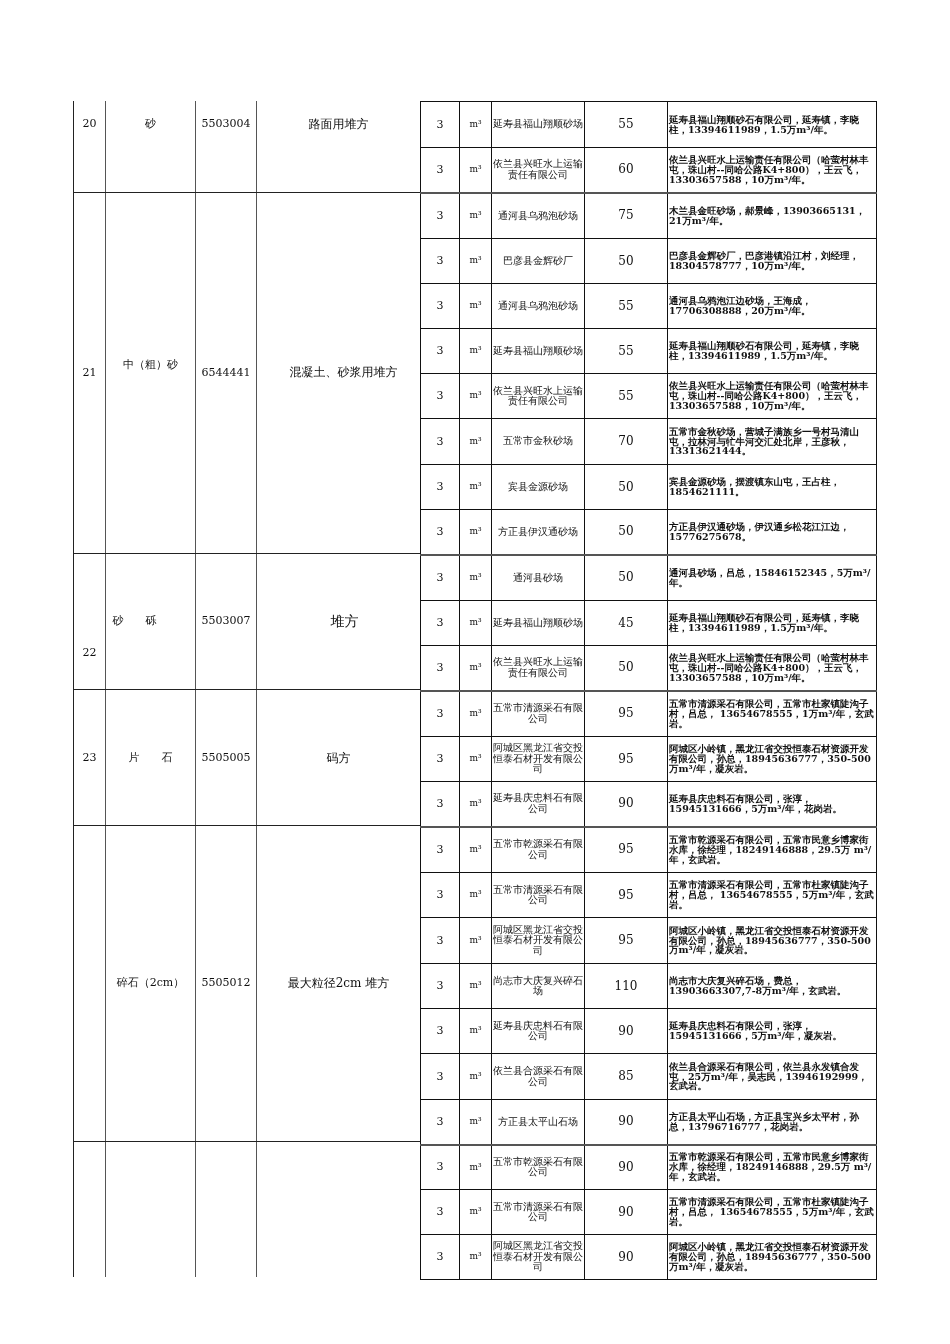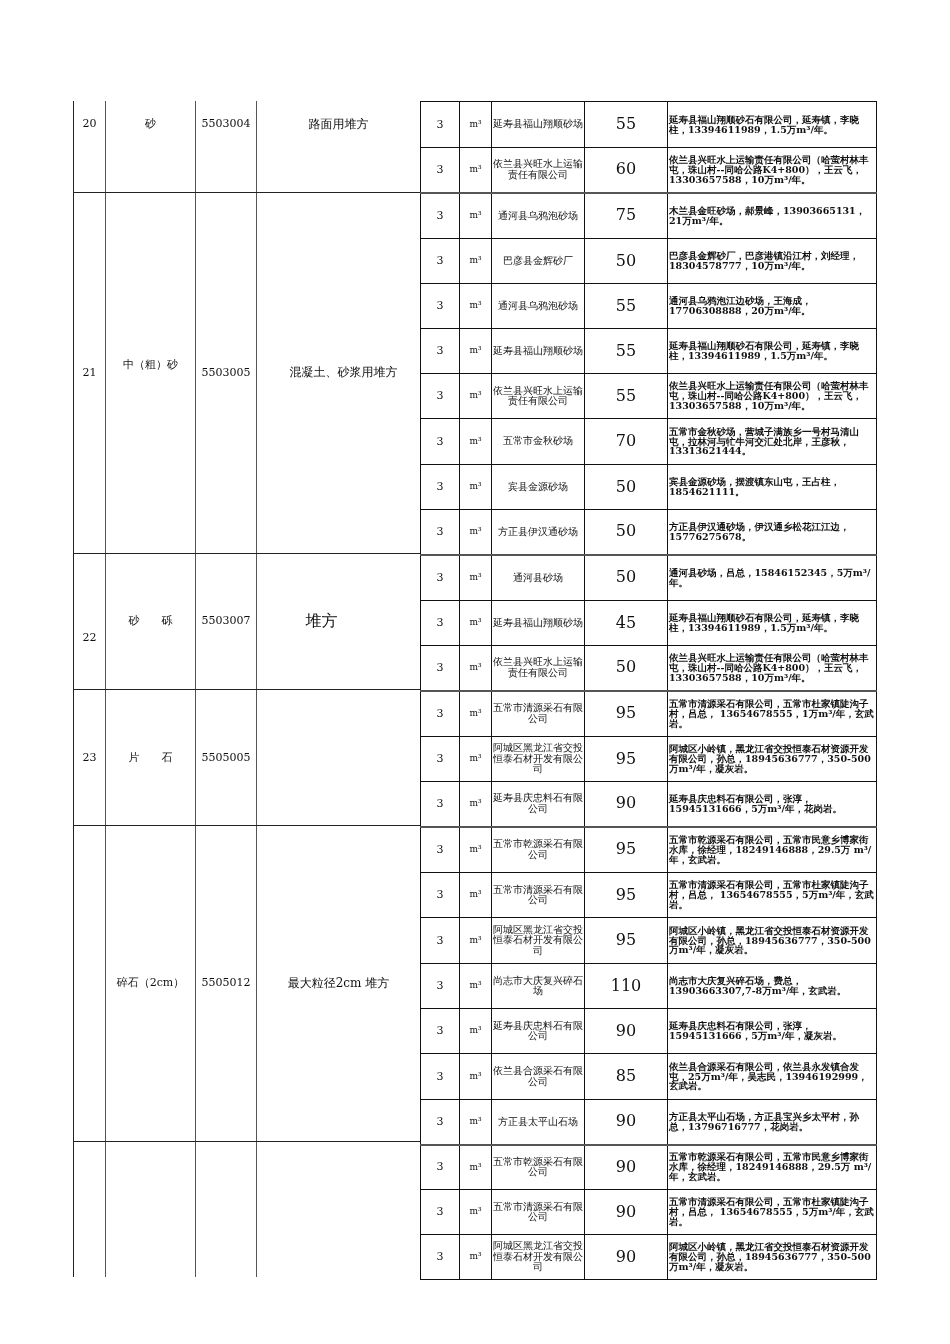--- a/index.html
+++ b/index.html
@@ -5,21 +5,21 @@
   html, body { margin: 0; padding: 0; background: #ffffff; }
   body { width: 950px; height: 1344px; position: relative; font-family: "DejaVu Serif", "Liberation Serif", serif; color: #111; overflow: hidden; }
   .sheet { position: absolute; left: 0; top: 0; width: 950px; height: 1344px; }
   .vline { position: absolute; width: 1px; background: #555; }
   .hline { position: absolute; height: 1px; background: #222; }
   .cell { position: absolute; display: flex; align-items: center; justify-content: center; text-align: center; box-sizing: border-box; font-size: 11px; line-height: 1.2; }
   .rt { position: absolute; left: 420px; width: 456px; border-collapse: collapse; table-layout: fixed; }
   .rt td { border: 1px solid #111; padding: 0; font-size: 10px; line-height: 1.05; text-align: center; vertical-align: middle; overflow: hidden; }
   .rt td.qty { font-size: 11px; }
   .rt td.unit { font-size: 9px; }
-  .rt td.price { font-size: 16px; }
+  .rt td.price { font-size: 12px; }
   .rt td.supplier { font-size: 10px; padding: 0 1px; }
   .rt td.note { text-align: left; font-size: 9.5px; padding: 0 1px; letter-spacing: 0; font-weight: bold; }
 </style>
 </head>
 <body>
 
 <div class="sheet">
 
   <div class="vline" style="left:73px; top:101px; height:1176px; background:#222;"></div>
   <div class="vline" style="left:105px; top:101px; height:1176px;"></div>
@@ -32,31 +32,32 @@
   <div class="hline" style="left:73px; top:825px; width:347px;"></div>
   <div class="hline" style="left:73px; top:1141px; width:347px;"></div>
 
   <div class="cell" style="left:74px; top:101px; width:31px; height:46px;">20</div>
   <div class="cell" style="left:106px; top:101px; width:89px; height:46px;">砂</div>
   <div class="cell" style="left:196px; top:101px; width:60px; height:46px;">5503004</div>
   <div class="cell" style="left:257px; top:101px; width:163px; height:46px; font-size:12px;">路面用堆方</div>
 
   <div class="cell" style="left:74px; top:192px; width:31px; height:361px;">21</div>
   <div class="cell" style="left:106px; top:184px; width:89px; height:361px;">中（粗）砂</div>
-  <div class="cell" style="left:196px; top:192px; width:60px; height:361px;">5503005</div>
+  <div class="cell" style="left:196px; top:192px; width:60px; height:361px;">6544441</div>
   <div class="cell" style="left:262px; top:192px; width:163px; height:361px; font-size:12px;">混凝土、砂浆用堆方</div>
 
-  <div class="cell" style="left:74px; top:615px; width:31px; height:46px;">22</div>
-  <div class="cell" style="left:106px; top:598px; width:89px; height:46px; white-space:pre;">砂　　砾</div>
+  <div class="cell" style="left:74px; top:630px; width:31px; height:46px;">22</div>
+  <div class="cell" style="left:90px; top:598px; width:89px; height:46px; white-space:pre;">砂　　砾</div>
   <div class="cell" style="left:196px; top:598px; width:60px; height:46px;">5503007</div>
-  <div class="cell" style="left:240px; top:598px; width:163px; height:46px; font-size:16px;">堆方</div>
+  <div class="cell" style="left:263px; top:598px; width:163px; height:46px; font-size:14px;">堆方</div>
 
   <div class="cell" style="left:74px; top:735px; width:31px; height:46px;">23</div>
   <div class="cell" style="left:106px; top:735px; width:89px; height:46px; white-space:pre;">片　　石</div>
   <div class="cell" style="left:196px; top:735px; width:60px; height:46px;">5505005</div>
+  <div class="cell" style="left:257px; top:735px; width:163px; height:46px; font-size:12px;">码方</div>
 
   <div class="cell" style="left:106px; top:825px; width:89px; height:316px;">碎石（2cm）</div>
   <div class="cell" style="left:196px; top:825px; width:60px; height:316px;">5505012</div>
   <div class="cell" style="left:257px; top:825px; width:163px; height:316px; font-size:12px;">最大粒径2cm 堆方</div>
 
   <table class="rt" style="top:101px;">
     <colgroup>
       <col style="width:39px">
         <col style="width:32px">
         <col style="width:93px">

